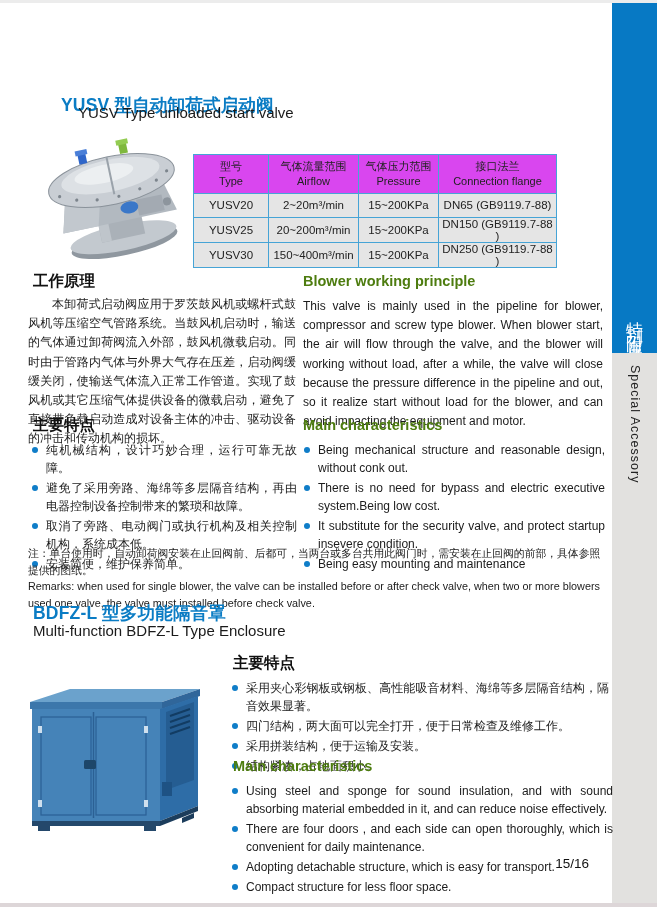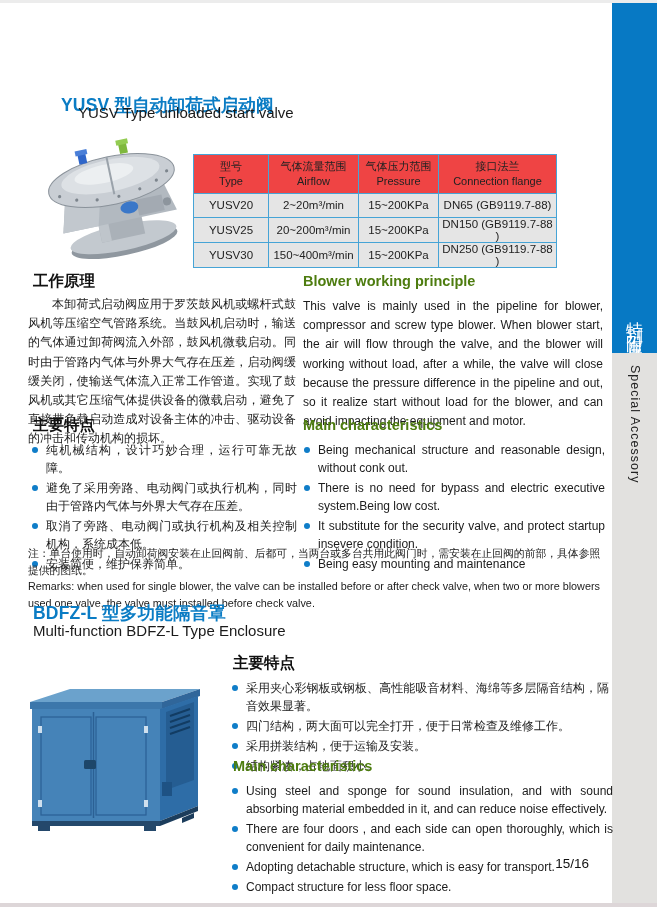--- a/index.html
+++ b/index.html
@@ -15,21 +15,21 @@
   .side-gray{position:absolute;right:0;top:353px;width:45px;height:554px;background:#e2e1df;}
   .side-gray .vtext{position:absolute;top:12px;left:50%;transform:translateX(-50%);
     writing-mode:vertical-rl;color:#222;font-size:12.5px;letter-spacing:1px;}
 
   .sec-title{position:absolute;color:#0a7cc4;font-weight:bold;font-size:17.5px;letter-spacing:.2px;}
   .sec-sub{position:absolute;color:#1a1a1a;font-size:15px;}
 
   
   table.spec{position:absolute;left:193px;top:154px;border-collapse:collapse;background:#fff;}
   table.spec th,table.spec td{border:1px solid #46a4d6;font-weight:normal;color:#222;}
-  table.spec th{background:#ef4444;font-size:11px;line-height:1.35;padding:4px 2px;text-align:center;}
+  table.spec th{background:#d946ef;font-size:11px;line-height:1.35;padding:4px 2px;text-align:center;}
   table.spec td{background:#e5e5e5;font-size:11.5px;text-align:center;height:23px;padding:0 3px;}
 
   .h-cn{position:absolute;font-weight:bold;font-size:15.5px;color:#111;}
   .h-en{position:absolute;font-weight:bold;font-size:14.5px;color:#4d7c0f;}
 
   .para{position:absolute;font-size:12px;line-height:1.6;color:#1b1b1b;text-align:justify;}
   .para.cn{text-indent:2em;}
 
   ul.blist{list-style:none;margin:0;padding:0;position:absolute;}
   ul.blist li{position:relative;padding-left:15px;font-size:12px;line-height:1.5;color:#1b1b1b;text-align:justify;margin-bottom:2px;}
@@ -144,21 +144,21 @@
 
   <div class="h-cn" style="left:33px;top:271px;">工作原理</div>
   <div class="para cn" style="left:28px;top:295px;width:268px;">本卸荷式启动阀应用于罗茨鼓风机或螺杆式鼓风机等压缩空气管路系统。当鼓风机启动时，输送的气体通过卸荷阀流入外部，鼓风机微载启动。同时由于管路内气体与外界大气存在压差，启动阀缓缓关闭，使输送气体流入正常工作管道。实现了鼓风机或其它压缩气体提供设备的微载启动，避免了直接带负载启动造成对设备主体的冲击、驱动设备的冲击和传动机构的损坏。</div>
 
   <div class="h-en" style="left:303px;top:273px;">Blower working principle</div>
   <div class="para" style="left:303px;top:297px;width:300px;">This valve is mainly used in the pipeline for blower, compressor and screw type blower. When blower start, the air will flow through the valve, and the blower will working without load, after a while, the valve will close because the pressure difference in the pipeline and out, so it realize start without load for the blower, and can avoid impacting the equipment and motor.</div>
 
   <div class="h-cn" style="left:33px;top:415px;">主要特点</div>
   <ul class="blist" style="left:31px;top:441px;width:266px;">
     <li>纯机械结构，设计巧妙合理，运行可靠无故障。</li>
-    <li>避免了采用旁路、电动阀门或执行机构，同时由于管路内气体与外界大气存在压差。</li>
+    <li>避免了采用旁路、海绵等多层隔音结构，再由电器控制设备控制带来的繁琐和故障。</li>
     <li>取消了旁路、电动阀门或执行机构及相关控制机构，系统成本低。</li>
     <li>安装简便，维护保养简单。</li>
   </ul>
 
   <div class="h-en" style="left:303px;top:417px;">Main characteristics</div>
   <ul class="blist" style="left:303px;top:441px;width:302px;">
     <li>Being mechanical structure and reasonable design, without conk out.</li>
     <li>There is no need for bypass and electric executive system.Being low cost.</li>
     <li>It substitute for the security valve, and protect startup insevere condition.</li>
     <li>Being easy mounting and maintenance</li>

